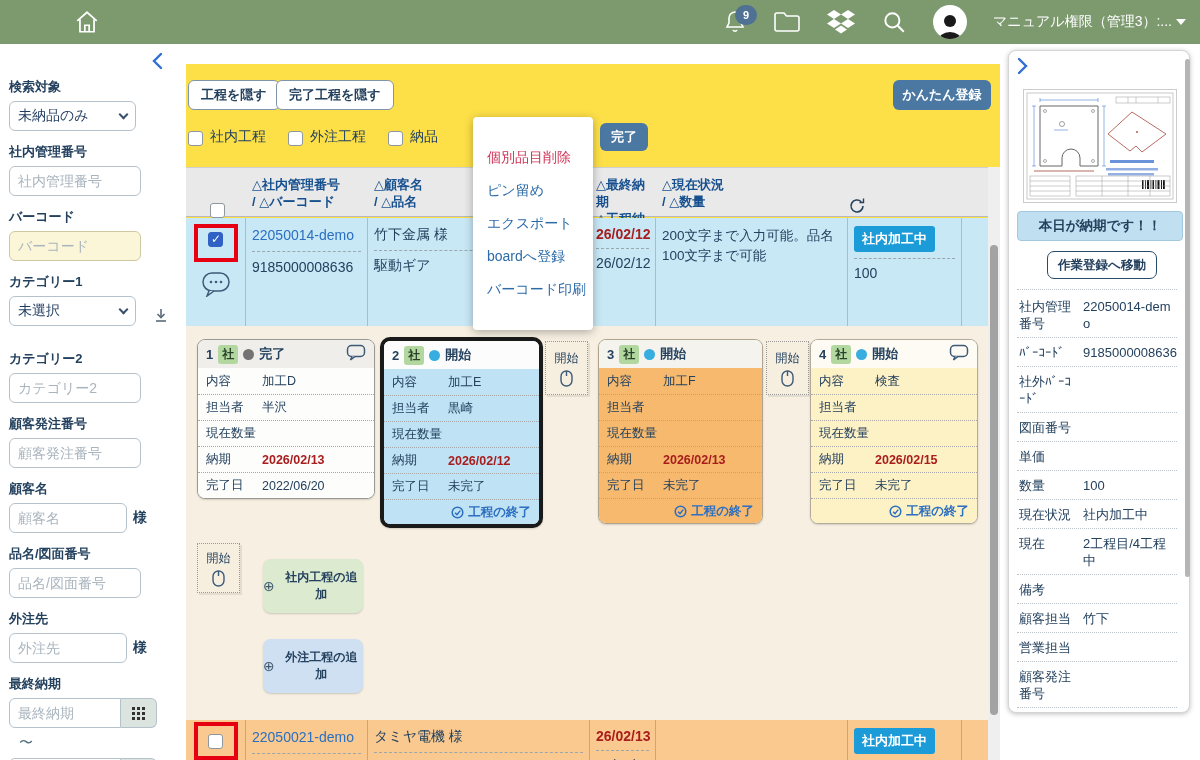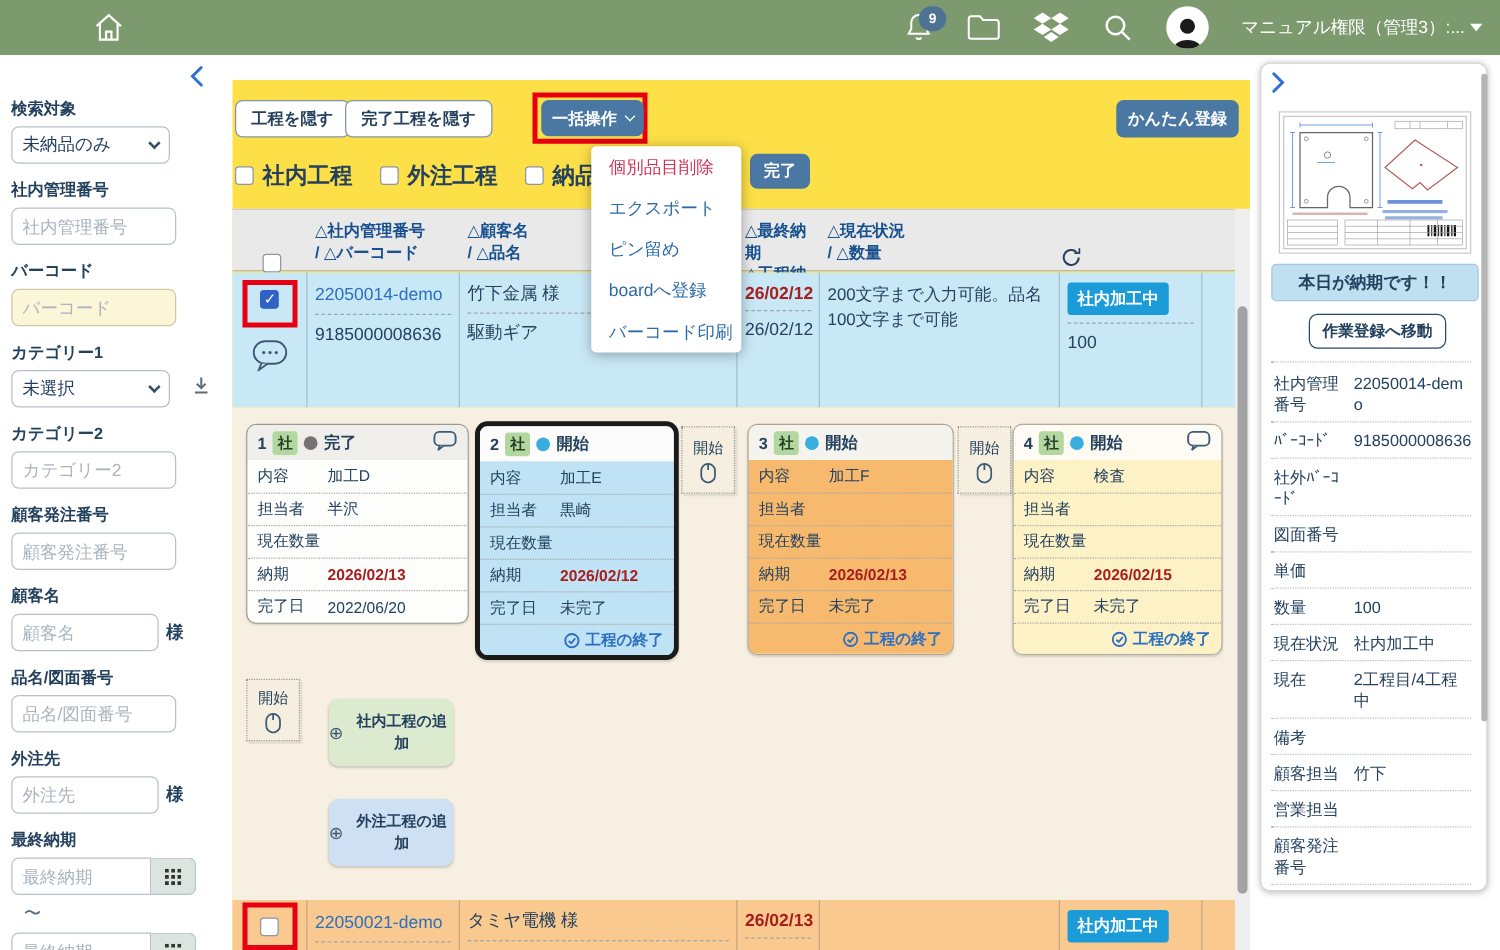--- a/index.html
+++ b/index.html
@@ -46,21 +46,21 @@
   .main { position:absolute; left:186px; top:44px; width:814px; height:716px; background:#fde047;margin-top:20px; }
   .btn-outline { height:30px; background:#fff; border:1px solid #7f95a9; border-radius:6px; padding:0 12px;
     font-size:13px; font-weight:bold; color:#24415e; font-family:inherit; cursor:pointer; }
   .btn-steel { background:#4a78a3; border:none; border-radius:6px; color:#fff; font-weight:bold;
     font-size:13px; font-family:inherit; cursor:pointer; }
   .anno { border:4px solid #e60012; }
   .bulk-wrap { position:absolute; left:240px; top:10px; width:92px; height:41px; padding:2px 3px; }
   .bulk-btn { width:82px; height:29px; display:flex; align-items:center; justify-content:center; gap:7px; }
   .chev-sm { width:6px; height:6px; border-right:1.8px solid #fff; border-bottom:1.8px solid #fff; transform:rotate(45deg); margin-top:-3px; }
   .cb-row { position:absolute; left:2px; top:64px; display:flex; align-items:center; gap:22px; }
-  .cb-item { display:flex; align-items:center; gap:7px; font-size:18px; color:#24415e;font-weight:bold; }
+  .cb-item { display:flex; align-items:flex-end; gap:7px; font-size:14px; color:#24415e; }
   .checkbox { width:15px; height:15px; border:1.6px solid #8d979e; border-radius:3px; background:#fff; display:inline-block; cursor:pointer; }
   .checkbox.checked { background:#2f62c4; border-color:#2f62c4; position:relative; }
   .checkbox.checked:after { content:"✓"; position:absolute; left:2px; top:-1px; color:#fff; font-size:12px; font-weight:bold; }
 
   
   .tgrid { display:grid; grid-template-columns:60px 122px 222px 66px 192px 114px 26px; }
   .thead { position:absolute; left:0; top:103px; width:802px; height:50px; background:#e9e9e9; border-top:1px solid #cfcfcf; border-bottom:1px solid #b9b9b9; }
   .th { font-size:13px; font-weight:bold; color:#17508f; padding:8px 4px 0 6px; line-height:17px; }
   .row { position:absolute; left:0; width:802px; overflow:hidden; }
   .row-blue { top:154px; height:108px; background:#c9e8f6; }
@@ -94,21 +94,21 @@
     display:flex; flex-direction:column; align-items:center; justify-content:center; gap:3px; font-size:12px; color:#24415e;
     box-shadow:2px 2px 0 rgba(0,0,0,.08); cursor:pointer; }
   .add-btn { position:absolute; width:100px; height:54px; border:none; border-radius:8px; font-family:inherit;
     font-size:12px; font-weight:bold; color:#24415e; cursor:pointer; box-shadow:0 1px 2px rgba(0,0,0,.18);
     display:flex; align-items:center; justify-content:center; gap:5px; }
   .add-green { background:#dcead0; } .add-blue { background:#cfe0f3; }
   .plus { font-size:14px; font-weight:normal; color:#40596f; }
 
   
   .menu { position:absolute; left:287px; top:53px; width:120px; background:#fff; border-radius:4px;
-    box-shadow:0 2px 10px rgba(0,0,0,.3); padding:0 0; z-index:60; }
+    box-shadow:0 2px 10px rgba(0,0,0,.3); padding:24px 0; z-index:60; }
   .menu-item { height:33px; display:flex; align-items:center; padding:0 14px; font-size:14px; color:#2d6ba8; cursor:pointer; white-space:nowrap; }
   .menu-item.danger { color:#cf3456; }
 
   .done-btn { position:absolute; left:414px; top:59px; width:48px; height:28px; }
   .easy-btn { position:absolute; left:707px; top:16px; width:98px; height:30px; }
 
   
   .vscroll { position:absolute; left:802px; top:103px; width:12px; height:613px; background:#efefef; }
   .vthumb { position:absolute; left:2px; width:8px; border-radius:4px; background:#a3a3a3; }
 
@@ -203,21 +203,21 @@
   </div>
 
   <div class="sb-label">社内管理番号</div>
   <input class="sb-input" placeholder="社内管理番号" style="">
 
   <div class="sb-label">バーコード</div>
   <input class="sb-input yellow" placeholder="バーコード" style="">
 
   <div class="sb-label">カテゴリー1</div>
   <div class="cat-row" style="margin-bottom:12px;">
-    <div class="sb-select" style="margin-bottom:0;">
+    <div class="sb-select" style="margin-bottom:12px;">
       <span>未選択</span>
         <span class="sel-caret"></span>
     </div>
     <span>
       <svg width="14" height="15" viewBox="0 0 14 15" fill="none" stroke="#5a6b78" stroke-width="1.6">
           <path d="M7 1v8"></path>
           <path d="M3.5 6 7 9.5 10.5 6"></path>
           <path d="M2 13h10"></path>
         </svg>
     </span>
@@ -281,26 +281,20 @@
 
   
   
 </div>
 
 <div class="main">
 
   <button class="btn-outline" style="position:absolute;left:2px;top:16px;">工程を隠す</button>
   <button class="btn-outline" style="position:absolute;left:90px;top:16px;text-align:center;">完了工程を隠す</button>
 
-  <div class="anno bulk-wrap">
-    <div class="btn-steel bulk-btn">
-      <span>一括操作</span>
-        <span class="chev-sm"></span>
-    </div>
-  </div>
 
   <button class="btn-steel easy-btn">かんたん登録</button>
 
   <div class="cb-row">
     <div class="cb-item">
         <span class="checkbox"></span>
         <span>社内工程</span>
       </div>
     <div class="cb-item">
         <span class="checkbox"></span>
@@ -572,22 +566,22 @@
       <div class="dashed"></div><span>50</span></div>
     <div class="cell"></div>
   </div>
 
   <div class="vscroll">
     <div class="vthumb" style="top:78px;height:470px;"></div>
   </div>
 
   <div class="menu">
     <div class="menu-item danger">個別品目削除</div>
+    <div class="menu-item">ピン留め</div>
     <div class="menu-item">エクスポート</div>
-    <div class="menu-item">ピン留め</div>
     <div class="menu-item">boardへ登録</div>
     <div class="menu-item">バーコード印刷</div>
   </div>
 
   <div class="anno anno-cb" style="left:8px;top:160px;"></div>
   <div class="anno anno-cb" style="left:8px;top:658px;"></div>
 </div>
 
 <div class="panel">
   <div class="panel-chevron">

